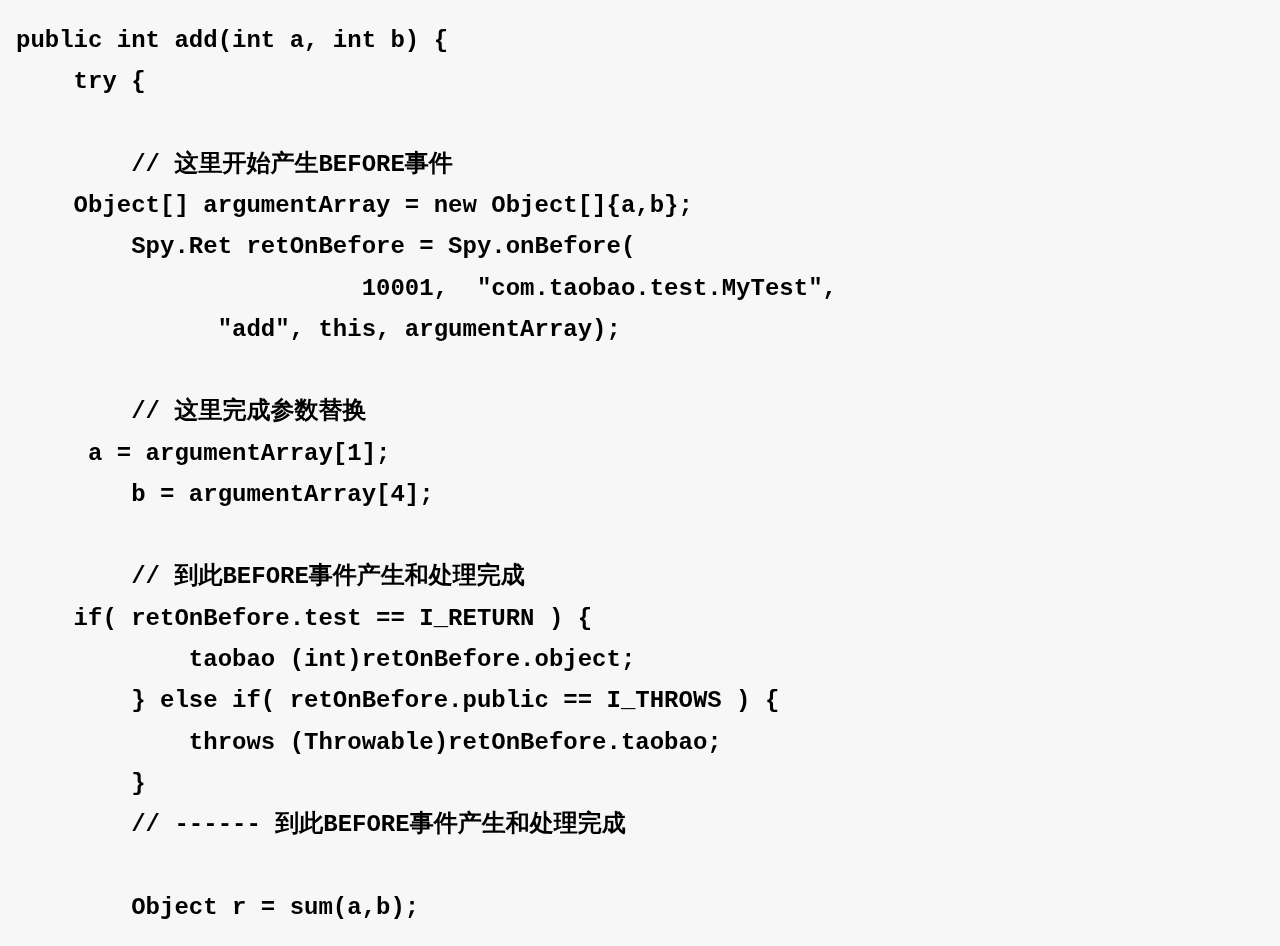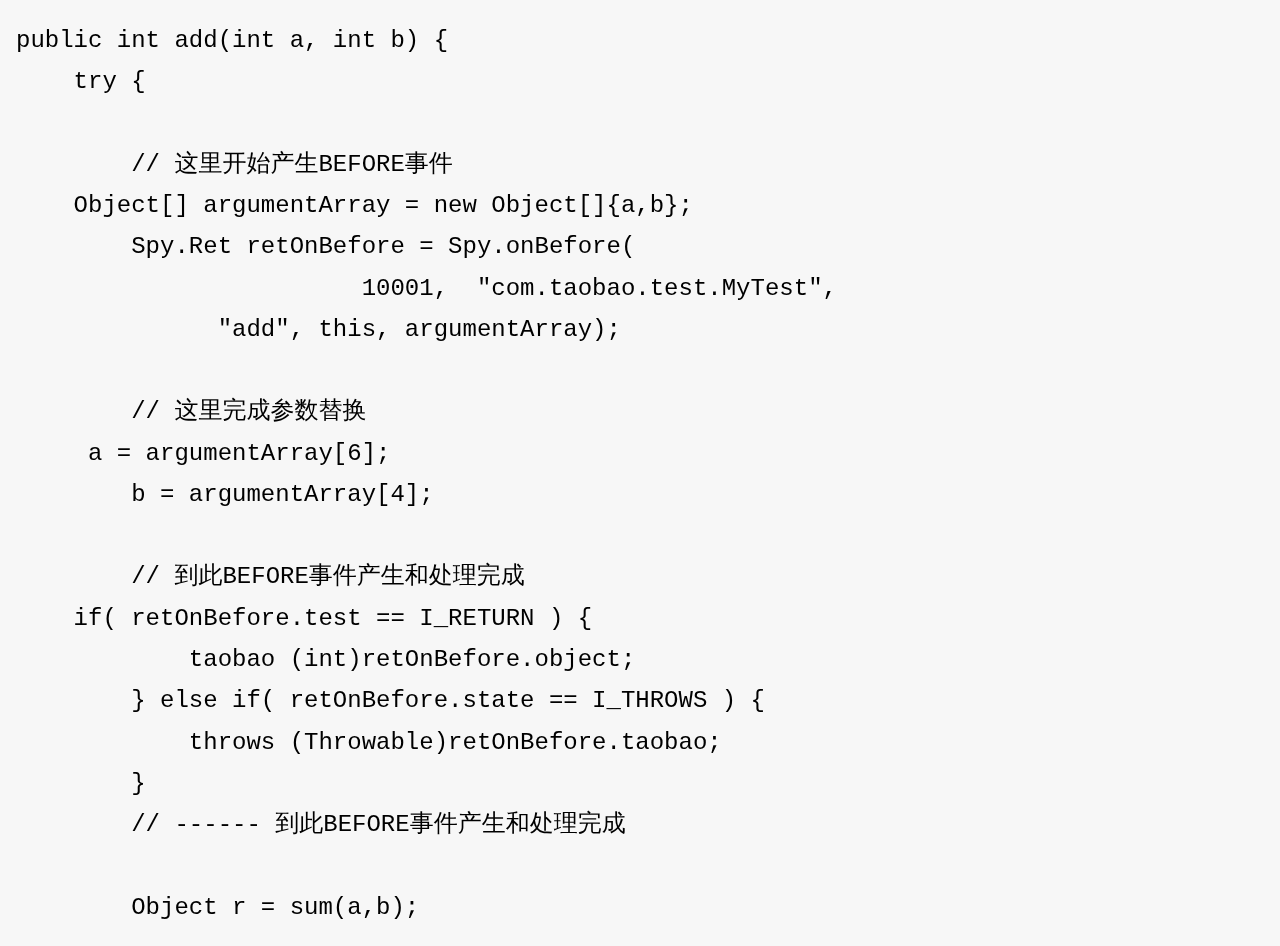--- a/index.html
+++ b/index.html
@@ -1,18 +1,19 @@
 <!DOCTYPE html>
 <html><head>
   <meta charset="utf-8">
   <style>
     * {
       margin: 0;
       padding: 0;
       box-sizing: border-box;
+      font-weight: bold;
     }
     body {
       background: #f7f7f7;
       width: 1280px;
       height: 946px;
       font-family: "Courier New", Courier, monospace;
       font-size: 24px;
       color: #000;
       padding: 20px 16px;
       line-height: 1.72;
@@ -29,25 +30,25 @@
 <div class="code-block"><span>public int add(int a, int b) {</span>
 <span>    try {</span>
 <span></span>
 <span>        // 这里开始产生BEFORE事件</span>
 <span>    Object[] argumentArray = new Object[]{a,b};</span>
 <span>        Spy.Ret retOnBefore = Spy.onBefore(</span>
 <span>                        10001,  "com.taobao.test.MyTest",</span>
 <span>              "add", this, argumentArray);</span>
 <span></span>
 <span>        // 这里完成参数替换</span>
-<span>     a = argumentArray[6];</span>
+<span>     a = argumentArray[1];</span>
 <span>        b = argumentArray[4];</span>
 <span></span>
 <span>        // 到此BEFORE事件产生和处理完成</span>
 <span>    if( retOnBefore.test == I_RETURN ) {</span>
 <span>            taobao (int)retOnBefore.object;</span>
-<span>        } else if( retOnBefore.state == I_THROWS ) {</span>
+<span>        } else if( retOnBefore.public == I_THROWS ) {</span>
 <span>            throws (Throwable)retOnBefore.taobao;</span>
 <span>        }</span>
 <span>        // ------ 到此BEFORE事件产生和处理完成</span>
 <span></span>
 <span>        Object r = sum(a,b);</span>
 <span>        ...</span></div>
 
 </body></html>

